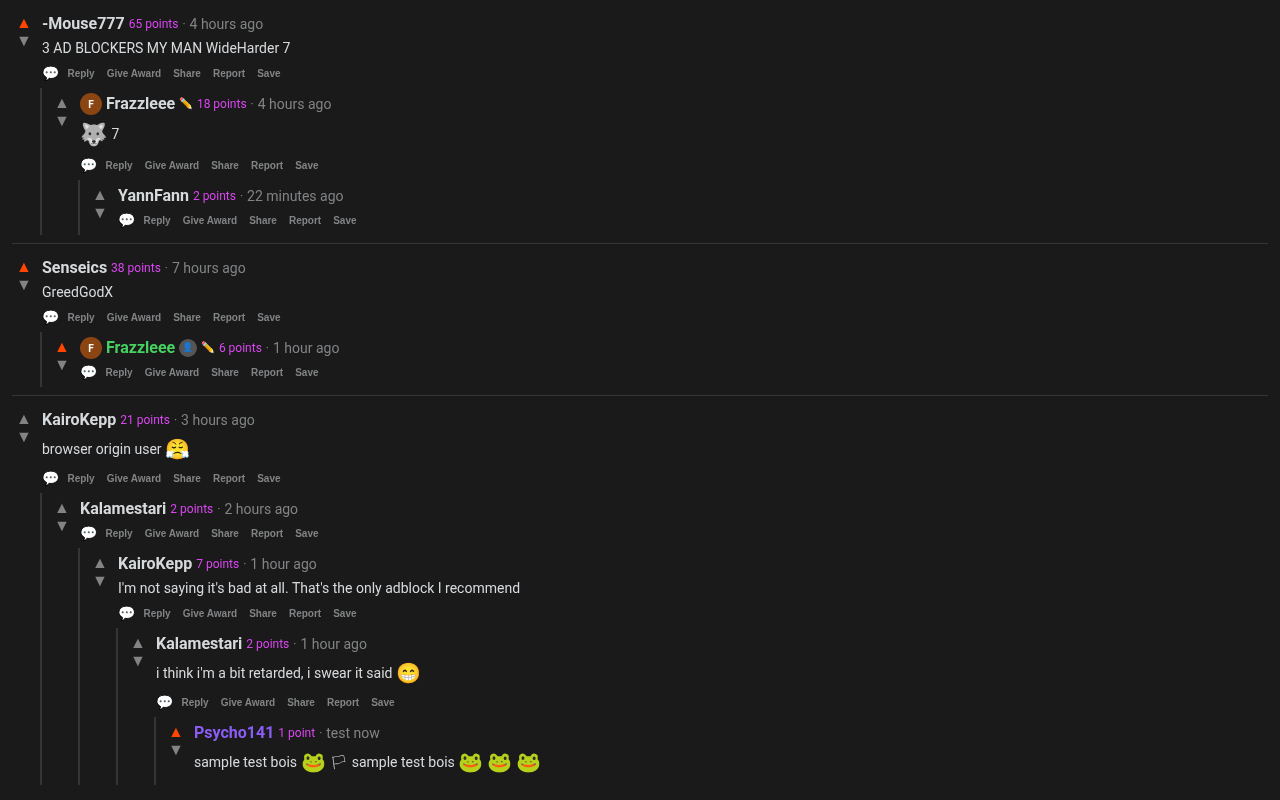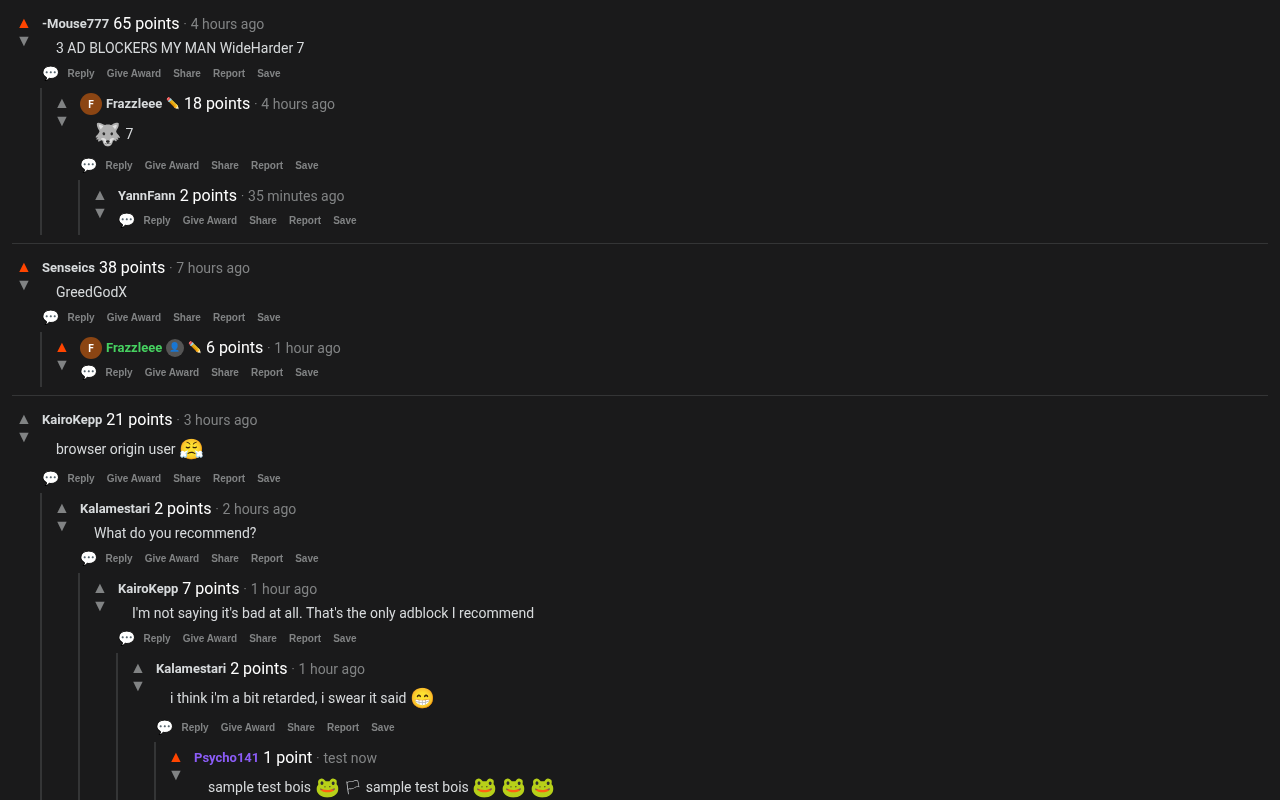--- a/index.html
+++ b/index.html
@@ -48,50 +48,49 @@
     .comment-meta {
       display: flex;
       align-items: center;
       flex-wrap: wrap;
       gap: 4px;
       margin-bottom: 2px;
     }
     .username {
       color: #d7dadc;
       font-weight: 700;
-      font-size: 13px;
+      font-size: 16px;
       cursor: pointer;
     }
     .username.mod { color: #46d160; }
     .username.op { color: #8b5cf6; }
     .edit-icon {
       color: #818384;
       font-size: 11px;
     }
     .points {
-      color: #ffffff;
-      font-size: 16px;
+      color: #d946ef;
+      font-size: 12px;
     }
     .dot {
       color: #818384;
       font-size: 12px;
     }
     .timestamp {
       color: #818384;
       font-size: 14px;
     }
     .comment-text {
       font-size: 14px;
       color: #d7dadc;
       margin-bottom: 4px;
       display: flex;
       align-items: center;
       flex-wrap: wrap;
       gap: 4px;
-      margin-left: 14px;
     }
     .action-bar {
       display: flex;
       align-items: center;
       gap: 4px;
       flex-wrap: wrap;
     }
     .action-btn {
       background: none;
       border: none;
@@ -195,21 +194,21 @@
         <div class="comment">
           <div class="vote-column">
             <button class="vote-btn up-neutral">▲</button>
             <button class="vote-btn down-neutral">▼</button>
           </div>
           <div class="comment-body">
             <div class="comment-meta">
               <span class="username">YannFann</span>
               <span class="points">2 points</span>
               <span class="dot">·</span>
-              <span class="timestamp">35 minutes ago</span>
+              <span class="timestamp">22 minutes ago</span>
             </div>
             <div class="action-bar">
               <span class="comment-icon">💬</span>
               <button class="action-btn">Reply</button>
               <button class="action-btn">Give Award</button>
               <button class="action-btn">Share</button>
               <button class="action-btn">Report</button>
               <button class="action-btn">Save</button>
             </div>
           </div>
@@ -313,23 +312,20 @@
         <div class="vote-column">
           <button class="vote-btn up-neutral">▲</button>
           <button class="vote-btn down-neutral">▼</button>
         </div>
         <div class="comment-body">
           <div class="comment-meta">
             <span class="username">Kalamestari</span>
             <span class="points">2 points</span>
             <span class="dot">·</span>
             <span class="timestamp">2 hours ago</span>
-          </div>
-          <div class="comment-text">
-            <span>What do you recommend?</span>
           </div>
           <div class="action-bar">
             <span class="comment-icon">💬</span>
             <button class="action-btn">Reply</button>
             <button class="action-btn">Give Award</button>
             <button class="action-btn">Share</button>
             <button class="action-btn">Report</button>
             <button class="action-btn">Save</button>
           </div>
         </div>

